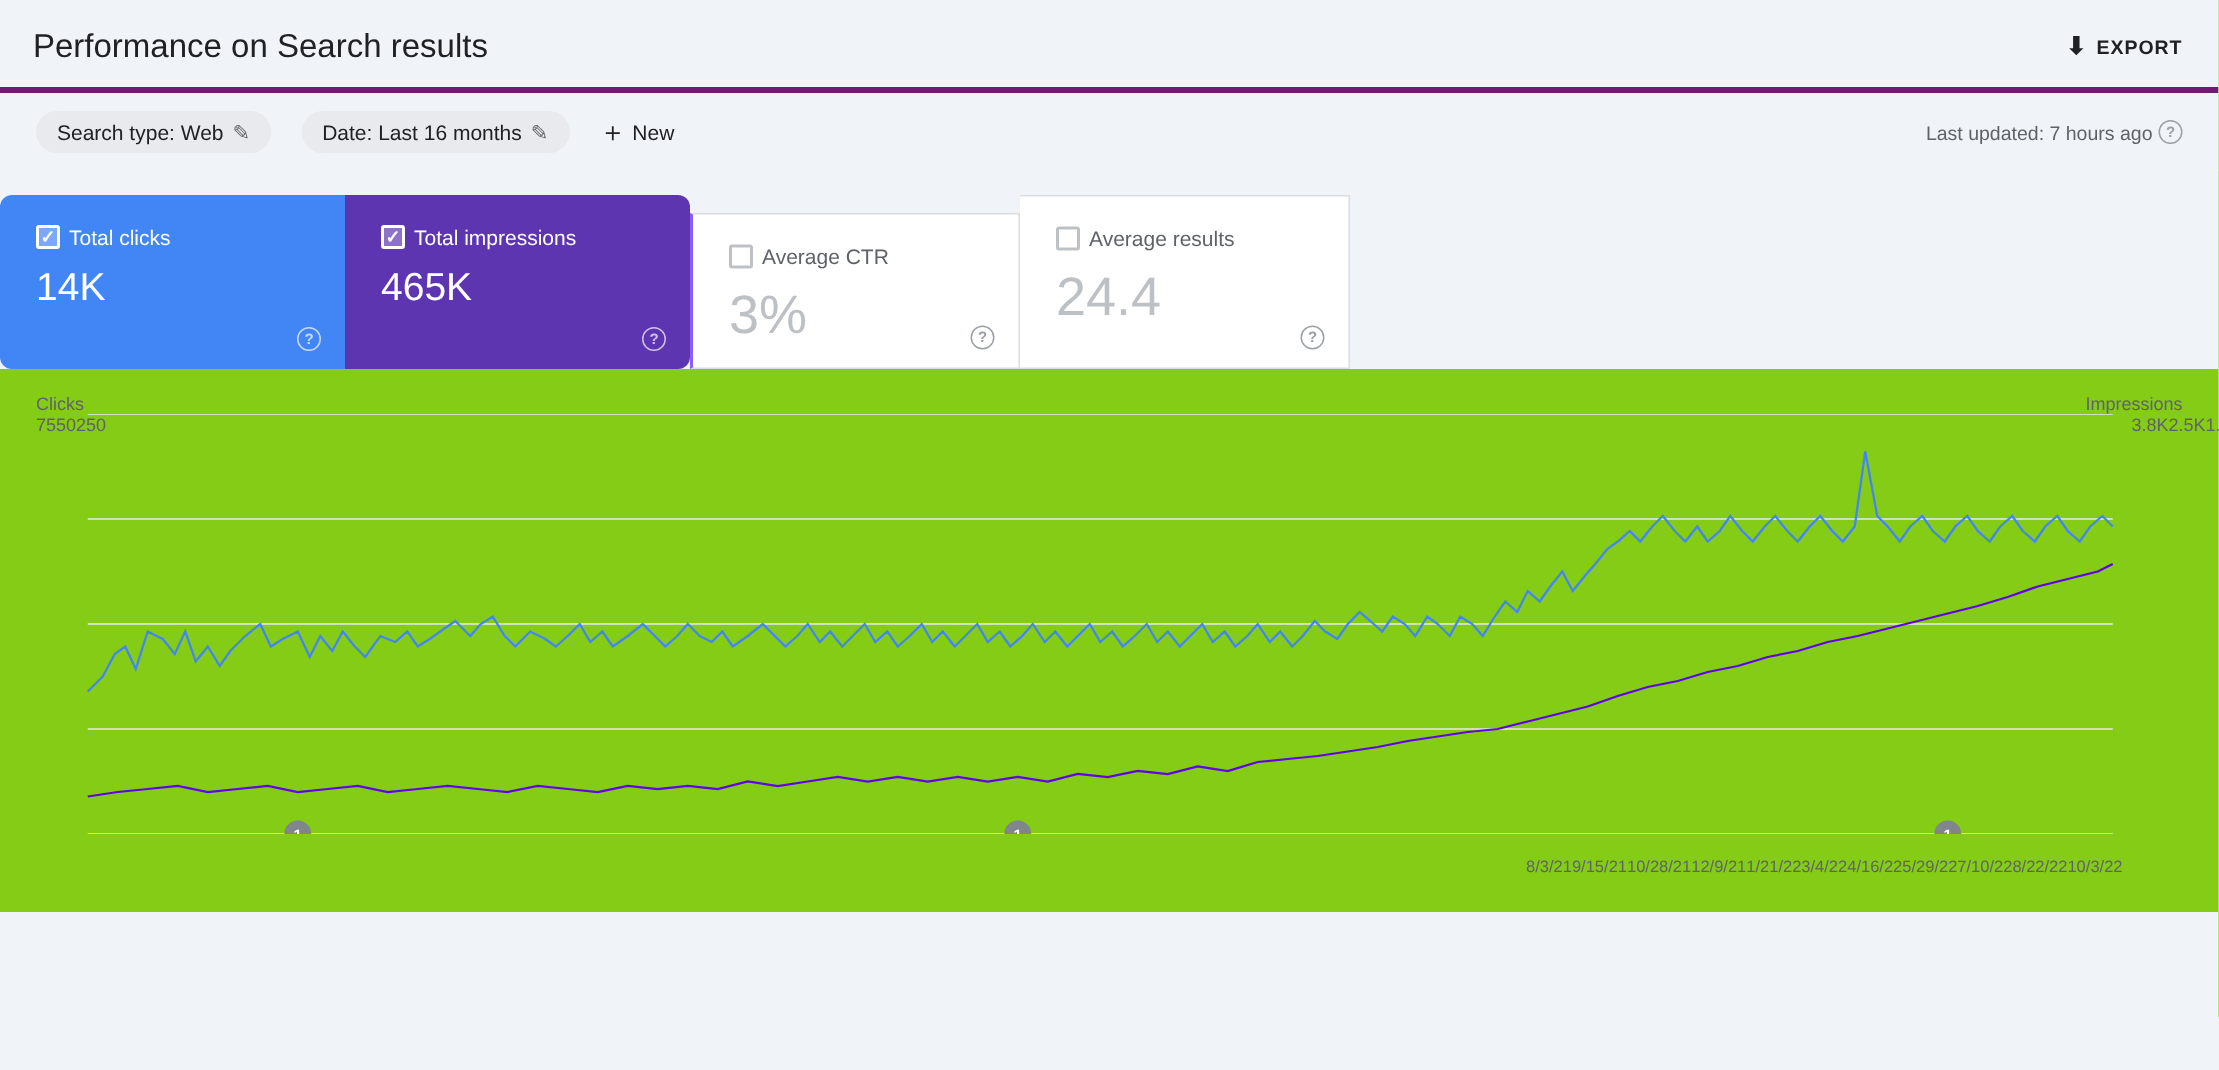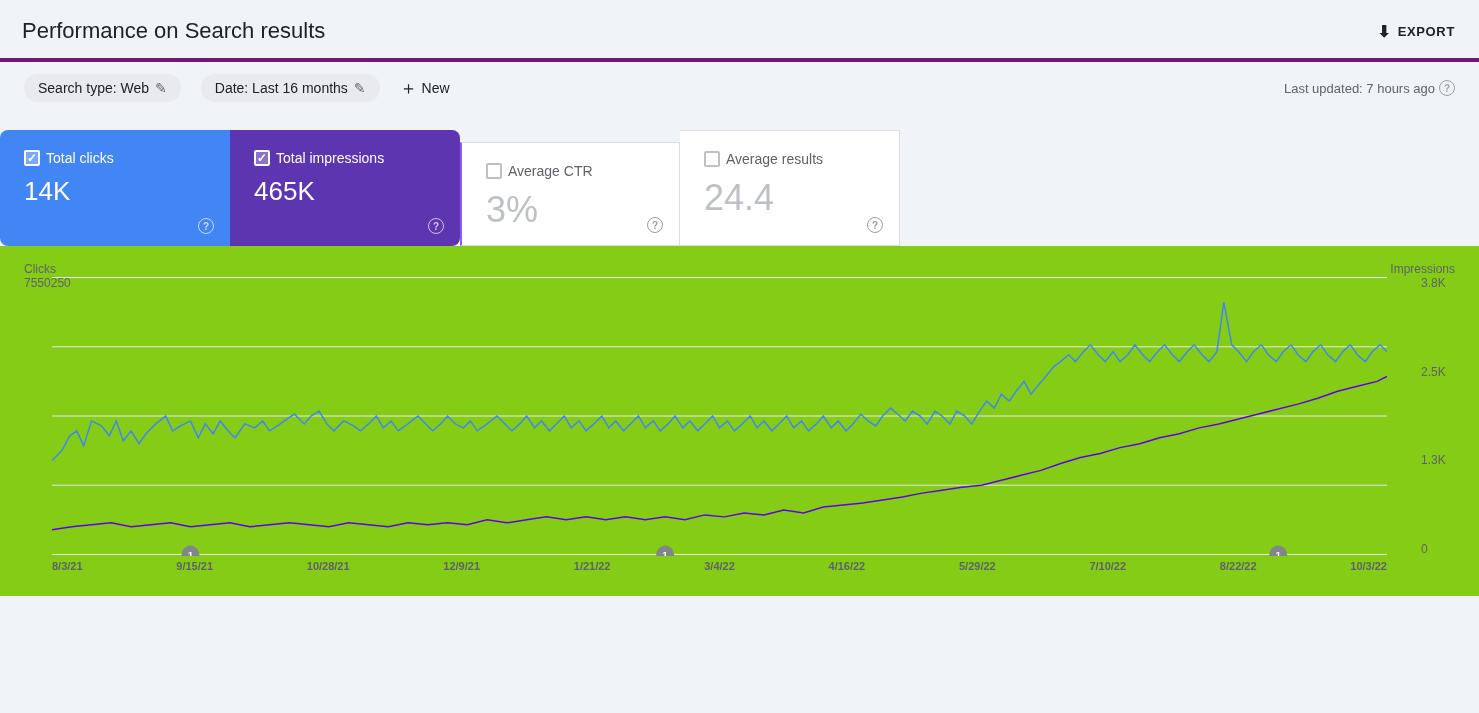--- a/index.html
+++ b/index.html
@@ -305,36 +305,36 @@
           <circle cx="140" cy="280" r="9" fill="#80868b"></circle>
           <text x="140" y="284" text-anchor="middle" fill="white" font-size="10" font-weight="bold">1</text>
 
           <circle cx="620" cy="280" r="9" fill="#80868b"></circle>
           <text x="620" y="284" text-anchor="middle" fill="white" font-size="10" font-weight="bold">1</text>
 
           <circle cx="1240" cy="280" r="9" fill="#80868b"></circle>
           <text x="1240" y="284" text-anchor="middle" fill="white" font-size="10" font-weight="bold">1</text>
         </svg>
 
-        <div style="display:flex; justify-content:space-between; margin-top:4px; font-size:11px; color:#5f6368;font-weight:bold;">
+        <div style="display:flex; justify-content:flex-end; margin-top:16px; font-size:11px; color:#5f6368;">
           <span>8/3/21</span>
           <span>9/15/21</span>
           <span>10/28/21</span>
           <span>12/9/21</span>
           <span>1/21/22</span>
           <span>3/4/22</span>
           <span>4/16/22</span>
           <span>5/29/22</span>
           <span>7/10/22</span>
           <span>8/22/22</span>
           <span>10/3/22</span>
         </div>
       </div>
 
-      <div style="display:flex; flex-direction:column; justify-content:space-between; height:280px; font-size:12px; color:#5f6368; padding-left:6px; width:40px;margin-left:28px;">
+      <div style="display:flex; flex-direction:row; justify-content:space-between; height:280px; font-size:12px; color:#5f6368; padding-left:6px; width:40px;">
         <span>3.8K</span>
         <span>2.5K</span>
         <span>1.3K</span>
         <span>0</span>
       </div>
     </div>
   </div>
 </div>
 
 </body></html>

